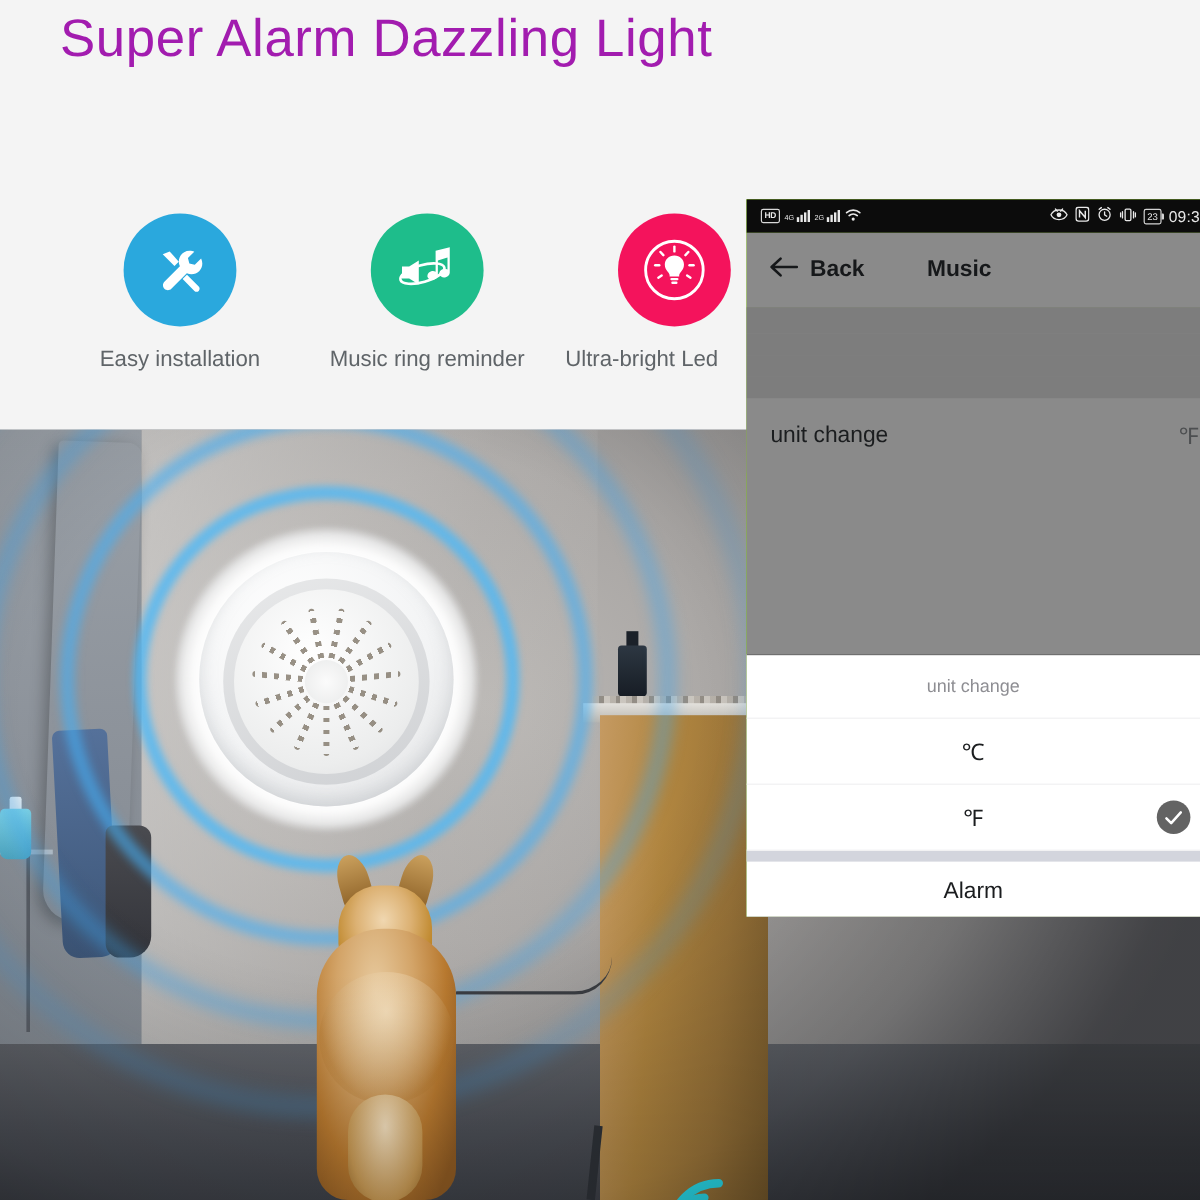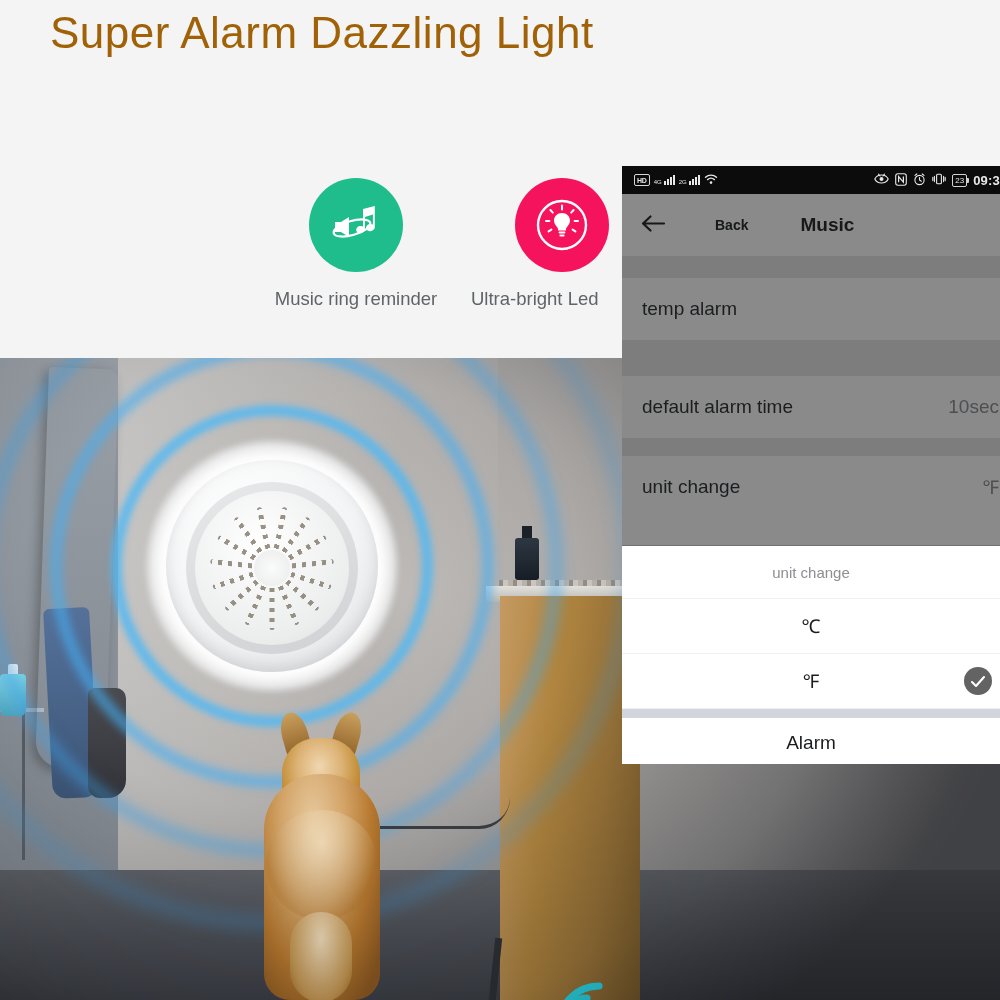--- a/index.html
+++ b/index.html
@@ -30,21 +30,21 @@
     height: 358px;
     background: #f4f4f4;
   }
 
   .promo-title {
     position: absolute;
     left: 50px; top: 8px;
     width: 700px;
     font-size: 44px;
     font-weight: 400;
-    color: #a16207;
+    color: #a21caf;
     letter-spacing: 0.5px;
     white-space: nowrap;
   }
 
   .promo-subtitle {
     position: absolute;
     left: 6px; top: 98px;
     width: 990px;
     font-size: 37px;
     font-weight: bold;
@@ -325,35 +325,35 @@
   .bar { width: 2px; background: #e8e8e8; display: inline-block; }
   .b1 { height: 4px; } .b2 { height: 6px; } .b3 { height: 8px; } .b4 { height: 10px; }
   .sb-battery {
     border: 1px solid #d4d4d4; border-radius: 2px;
     font-size: 8px; padding: 0 2px; line-height: 11px; position: relative;
   }
   .sb-battery::after {
     content: ""; position: absolute; right: -3px; top: 3px;
     width: 2px; height: 5px; background: #d4d4d4; border-radius: 0 1px 1px 0;
   }
-  .sb-time { font-size: 13px; letter-spacing: 0.2px; font-weight: bold; }
+  .sb-time { font-size: 13px; letter-spacing: 0.2px; }
 
   .appbar {
     position: absolute; left: 0; top: 28px;
     width: 378px; height: 62px;
     background: #8a8a8a;
     display: flex;
     align-items: center;
   }
   .back-btn {
     display: flex; align-items: center; gap: 9px;
     margin-left: 19px;
     color: #16181a;
   }
-  .back-label { font-size: 14px; font-weight: bold; margin-left: 40px; }
+  .back-label { font-size: 19px; font-weight: bold; }
   .appbar-title {
     margin-left: 52px;
     font-size: 19px; font-weight: bold; color: #16181a;
   }
 
   .settings-list {
     position: absolute; left: 0; top: 90px;
     width: 378px; height: 626px;
     background: #8a8a8a;
   }
@@ -414,20 +414,32 @@
 </head>
 <body>
 
 <div id="marketing">
 
   <div class="promo-top">
     <div class="promo-title">Super Alarm Dazzling Light</div>
 
     <div class="features">
 
+      <div class="feature f0">
+        <div class="feature-circle fc-blue">
+          <svg class="icon-svg" width="52" height="52" viewBox="0 0 52 52" aria-hidden="true">
+            <g fill="#ffffff">
+              <path d="M34 10c-5 0-9 4-9 9 0 1.4 .3 2.7 .9 3.9L13 35.8c-1.6 1.6-1.6 4.2 0 5.8 1.6 1.6 4.2 1.6 5.8 0l12.9-12.9c1.2 .6 2.5 .9 3.9 .9 5 0 9-4 9-9 0-1.5-.4-2.9-1-4.2l-5.3 5.3-4.5-1.2-1.2-4.5 5.3-5.3C36.9 10.4 35.5 10 34 10z"></path>
+              <path d="M17.4 10.5l-5.8 2.4 9.8 9.8 3.6-3.6z"></path>
+              <path d="M28.2 33.6l3.6-3.6 9.8 9.8c1 1 1 2.6 0 3.6s-2.6 1-3.6 0z"></path>
+            </g>
+          </svg>
+        </div>
+        <div class="feature-label">Easy installation</div>
+      </div>
 
       <div class="feature f2">
         <div class="feature-circle fc-pink">
           <svg class="icon-svg" width="62" height="62" viewBox="0 0 62 62" aria-hidden="true">
             <circle cx="31" cy="31" r="24" fill="none" stroke="#ffffff" stroke-width="2.4"></circle>
             <g fill="#ffffff">
               <path d="M31 19c-4.6 0-8 3.4-8 7.6 0 2.7 1.4 4.5 2.6 6 .8 1 1.4 1.8 1.4 2.8v1h8v-1c0-1 .6-1.8 1.4-2.8 1.2-1.5 2.6-3.3 2.6-6 0-4.2-3.4-7.6-8-7.6z"></path>
               <rect x="27.6" y="37.6" width="6.8" height="2" rx="1"></rect>
               <rect x="28.4" y="40.6" width="5.2" height="2" rx="1"></rect>
             </g>
@@ -605,34 +617,26 @@
         </svg>
       </span>
       <span class="back-label">Back</span>
     </div>
     <div class="appbar-title">Music</div>
   </div>
 
   <div class="settings-list">
     <div class="gap" style="height:22px"></div>
 
-    <div class="row">
-      <span class="row-label">temp alarm</span>
-      <span class="row-value"></span>
-    </div>
 
     <div class="gap" style="height:18px"></div>
 
 
     <div class="gap" style="height:18px"></div>
 
-    <div class="row">
-      <span class="row-label">default alarm time</span>
-      <span class="row-value">10sec</span>
-    </div>
 
 
     <div class="gap" style="height:18px"></div>
 
     <div class="row">
       <span class="row-label">unit change</span>
       <span class="row-value">℉</span>
     </div>
   </div>
 

